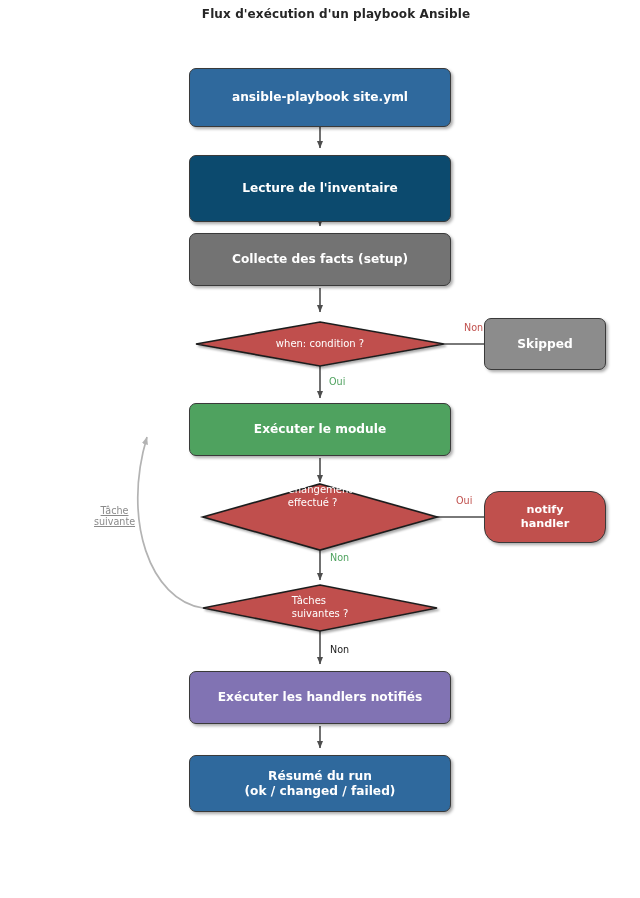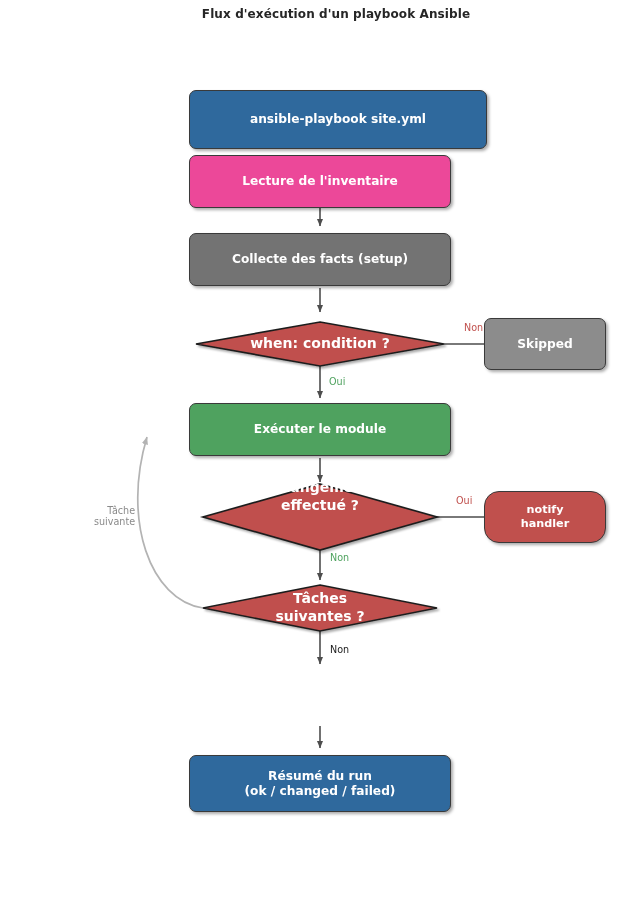--- a/index.html
+++ b/index.html
@@ -58,23 +58,22 @@
   }
   .diamond-wrap {
     position: absolute;
     display: flex;
     align-items: center;
     justify-content: center;
   }
   .diamond-text {
     position: relative;
     color: #ffffff;
-    font-weight: bold;
-    font-size: 14px;
-    text-align: center;
+    font-weight: normal;
+    font-size: 10px;
     line-height: 1.28;
     white-space: pre-line;
     z-index: 2;
   }
   .edge-label {
     position: absolute;
     font-size: 9.6px;
     font-weight: normal;
     white-space: pre-line;
     line-height: 1.18;
@@ -117,45 +116,48 @@
       <line x1="437" y1="517" x2="500" y2="517" marker-end="url(#arrow-dark)"></line>
     </g>
 
     <path d="M203,608 C150,600 122,520 147,437" stroke="#b3b3b3" stroke-width="1.7" fill="none" marker-end="url(#arrow-gray)"></path>
 
     <polygon points="320,322 444,344 320,366 196,344" fill="#c0504d" stroke="#1f1f1f" stroke-width="1.7" filter="url(#sh)"></polygon>
     <polygon points="320,484 437,517 320,550 203,517" fill="#c0504d" stroke="#1f1f1f" stroke-width="1.7" filter="url(#sh)"></polygon>
     <polygon points="320,585 437,608 320,631 203,608" fill="#c0504d" stroke="#1f1f1f" stroke-width="1.7" filter="url(#sh)"></polygon>
   </svg>
 
-  <div class="node" style="left:189px; top:68px; width:298px; height:59px; background:#2f699d; font-size:12.2px;margin-top:22px;">
+  <div class="node" style="left:189px; top:68px; width:262px; height:59px; background:#2f699d; font-size:12.2px;">
     <span class="node-label">ansible-playbook site.yml</span>
   </div>
 
-  <div class="node" style="left:189px; top:155px; width:262px; height:53px; background:#ec4899; font-size:12.2px;">
+  <div class="node" style="left:189px; top:155px; width:262px; height:67px; background:#0c4a6e; font-size:12.2px;">
     <span class="node-label">Lecture de l'inventaire</span>
   </div>
 
   <div class="node" style="left:189px; top:233px; width:262px; height:53px; background:#737373; font-size:12.2px;">
     <span class="node-label">Collecte des facts (setup)</span>
   </div>
 
   <div class="node" style="left:484px; top:318px; width:122px; height:52px; background:#8c8c8c; font-size:12.2px;">
     <span class="node-label">Skipped</span>
   </div>
 
   <div class="node" style="left:189px; top:403px; width:262px; height:53px; background:#4fa25f; font-size:12.2px;">
     <span class="node-label">Exécuter le module</span>
   </div>
 
   <div class="node" style="left:484px; top:491px; width:122px; height:52px; background:#c0504d; font-size:11.2px;border-radius:15px;">
     <span class="node-label">notify
 handler</span>
   </div>
 
+  <div class="node" style="left:189px; top:671px; width:262px; height:53px; background:#8173b3; font-size:12.2px;">
+    <span class="node-label">Exécuter les handlers notifiés</span>
+  </div>
 
   <div class="node" style="left:189px; top:755px; width:262px; height:57px; background:#2f699d; font-size:12.2px;">
     <span class="node-label">Résumé du run
 (ok / changed / failed)</span>
   </div>
 
   <div class="diamond-wrap" style="left:196px; top:322px; width:248px; height:44px;">
     <span class="diamond-text">when: condition ?</span>
   </div>
 
@@ -172,16 +174,16 @@
   <div class="edge-label lbl-red" style="left:464px; top:322px;">Non</div>
 
   <div class="edge-label lbl-green" style="left:329px; top:376px;">Oui</div>
 
   <div class="edge-label lbl-red" style="left:456px; top:495px;">Oui</div>
 
   <div class="edge-label lbl-green" style="left:330px; top:552px;">Non</div>
 
   <div class="edge-label lbl-dark" style="left:330px; top:644px;">Non</div>
 
-  <div class="edge-label lbl-gray" style="left:94px; top:505px; text-align:right;">Tâche
+  <div class="edge-label lbl-gray" style="left:94px; top:505px; text-align:center;text-decoration:underline;">Tâche
 suivante</div>
 
 </div>
 
 </body></html>

